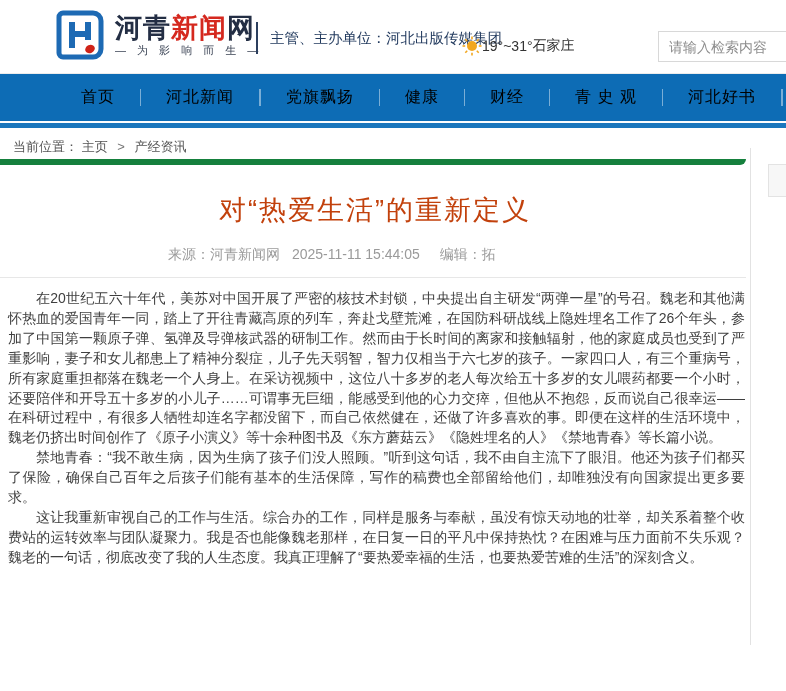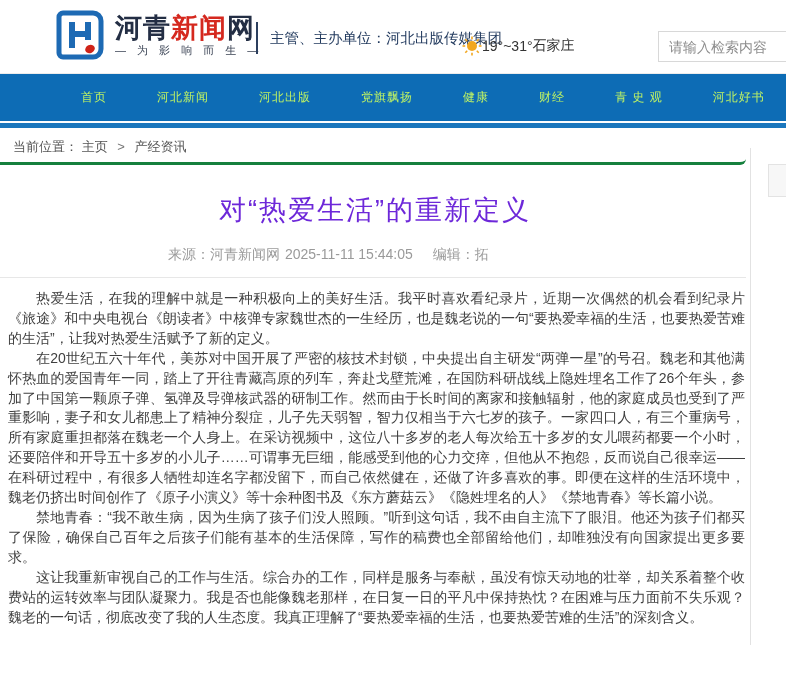--- a/index.html
+++ b/index.html
@@ -16,37 +16,37 @@
   .logo-tagline { font-size:11px; color:#3a4354; letter-spacing:4px; margin-top:0; white-space:nowrap; }
   .logo-sep { position:absolute; left:256px; top:22px; width:2px; height:32px; background:#2c3f5e; }
   .sponsor { position:absolute; left:270px; top:29px; font-size:14.5px; color:#223a5e; white-space:nowrap; }
   .weather { position:absolute; left:462px; top:36px; display:flex; align-items:center; gap:0; font-size:14px; color:#333; }
   .sun { width:20px; height:20px; }
   .search-box { position:absolute; left:658px; top:31px; width:150px; height:31px; border:1px solid #d8d8d8; background:#fff; font-size:14px; color:#333; padding:0 10px; outline:none; font-family:inherit; }
   .search-box::placeholder { color:#8d8d8d; }
 
   
   .main-nav { height:47px; background:#0d6cb5; display:flex; align-items:center; padding-left:56px; }
-  .nav-item { color:#bef264; font-size:12px; text-decoration:none; padding:0 25px; letter-spacing:1px; white-space:nowrap; cursor:pointer; }
+  .nav-item { color:#000000; font-size:16px; text-decoration:none; padding:0 25px; letter-spacing:1px; white-space:nowrap; cursor:pointer; }
   .nav-div { width:1px; height:17px; background:rgba(255,255,255,0.45); }
   .nav-substrip { height:5px; background:#1b77bd; margin-top:2px; }
 
   
   .lower { position:relative; height:558px; }
-  .breadcrumb { width:746px; height:37px; line-height:37px; padding-left:13px; font-size:13px; color:#555; border-bottom:3px solid #15803d; border-bottom-right-radius:6px; }
+  .breadcrumb { width:746px; height:37px; line-height:37px; padding-left:13px; font-size:13px; color:#555; border-bottom:6px solid #15803d; border-bottom-right-radius:6px; }
   .breadcrumb a { color:#555; text-decoration:none; cursor:pointer; }
   .crumb-sep { margin:0 6px; color:#777; }
 
   .v-rule { position:absolute; left:750px; top:20px; bottom:0; width:1px; background:#e2e2e2; }
   .side-widget { position:absolute; left:768px; top:36px; width:30px; height:33px; background:#f7f7f7; border:1px solid #e3e3e3; }
 
   
   .main-col { width:750px; }
   .article-head { padding-top:27px; }
-  .article-title { text-align:center; font-size:27px; font-weight:500; color:#6d28d9; letter-spacing:2px; }
+  .article-title { text-align:center; font-size:27px; font-weight:500; color:#c2410c; letter-spacing:2px; }
   .article-meta { margin:18px 0 0 168px; padding-bottom:13px; font-size:14px; color:#9a9a9a; }
   .article-meta .seg { margin-right:16px; }
   .article-meta .src { margin-right:0; }
   .head-rule { width:746px; border-bottom:1px solid #e7e7e7; }
   .article-body { padding:11px 5px 0 8px; font-size:14px; color:#3f3f3f; line-height:19.9px; text-align:justify; }
   .article-body p { text-indent:2em; }
 </style>
 </head>
 <body>
 
@@ -86,21 +86,20 @@
         <span>石家庄</span>
     </div>
     <input class="search-box" type="text" placeholder="请输入检索内容" style="">
   </header>
 
   <nav class="main-nav">
     <a class="nav-item">首页</a>
     <span class="nav-div"></span>
     <a class="nav-item">河北新闻</a>
     <span class="nav-div"></span>
-    <a class="nav-item">河北出版</a>
     <span class="nav-div"></span>
     <a class="nav-item">党旗飘扬</a>
     <span class="nav-div"></span>
     <a class="nav-item">健康</a>
     <span class="nav-div"></span>
     <a class="nav-item">财经</a>
     <span class="nav-div"></span>
     <a class="nav-item">青 史 观</a>
     <span class="nav-div"></span>
     <a class="nav-item">河北好书</a>
@@ -120,28 +119,27 @@
     </div>
 
     <div class="v-rule"></div>
     <div class="side-widget"></div>
 
     <div class="main-col">
       <div class="article-head">
         <h1 class="article-title">对“热爱生活”的重新定义</h1>
         <div class="article-meta">
           <span>来源：</span><span class="seg src">河青新闻网</span>
-          <span class="seg" style="margin-left:1px;">2025-11-11 15:44:05</span>
+          <span class="seg" style="margin-left:8px;">2025-11-11 15:44:05</span>
           <span>编辑：</span><span>拓</span>
         </div>
         <div class="head-rule"></div>
       </div>
 
       <div class="article-body">
-        <p>热爱生活，在我的理解中就是一种积极向上的美好生活。我平时喜欢看纪录片，近期一次偶然的机会看到纪录片《旅途》和中央电视台《朗读者》中核弹专家魏世杰的一生经历，也是魏老说的一句“要热爱幸福的生活，也要热爱苦难的生活”，让我对热爱生活赋予了新的定义。</p>
         <p>在20世纪五六十年代，美苏对中国开展了严密的核技术封锁，中央提出自主研发“两弹一星”的号召。魏老和其他满怀热血的爱国青年一同，踏上了开往青藏高原的列车，奔赴戈壁荒滩，在国防科研战线上隐姓埋名工作了26个年头，参加了中国第一颗原子弹、氢弹及导弹核武器的研制工作。然而由于长时间的离家和接触辐射，他的家庭成员也受到了严重影响，妻子和女儿都患上了精神分裂症，儿子先天弱智，智力仅相当于六七岁的孩子。一家四口人，有三个重病号，所有家庭重担都落在魏老一个人身上。在采访视频中，这位八十多岁的老人每次给五十多岁的女儿喂药都要一个小时，还要陪伴和开导五十多岁的小儿子……可谓事无巨细，能感受到他的心力交瘁，但他从不抱怨，反而说自己很幸运——在科研过程中，有很多人牺牲却连名字都没留下，而自己依然健在，还做了许多喜欢的事。即便在这样的生活环境中，魏老仍挤出时间创作了《原子小演义》等十余种图书及《东方蘑菇云》《隐姓埋名的人》《禁地青春》等长篇小说。</p>
         <p>禁地青春：“我不敢生病，因为生病了孩子们没人照顾。”听到这句话，我不由自主流下了眼泪。他还为孩子们都买了保险，确保自己百年之后孩子们能有基本的生活保障，写作的稿费也全部留给他们，却唯独没有向国家提出更多要求。</p>
         <p>这让我重新审视自己的工作与生活。综合办的工作，同样是服务与奉献，虽没有惊天动地的壮举，却关系着整个收费站的运转效率与团队凝聚力。我是否也能像魏老那样，在日复一日的平凡中保持热忱？在困难与压力面前不失乐观？魏老的一句话，彻底改变了我的人生态度。我真正理解了“要热爱幸福的生活，也要热爱苦难的生活”的深刻含义。</p>
 
       </div>
     </div>
 
   </div>
 </div>
 

